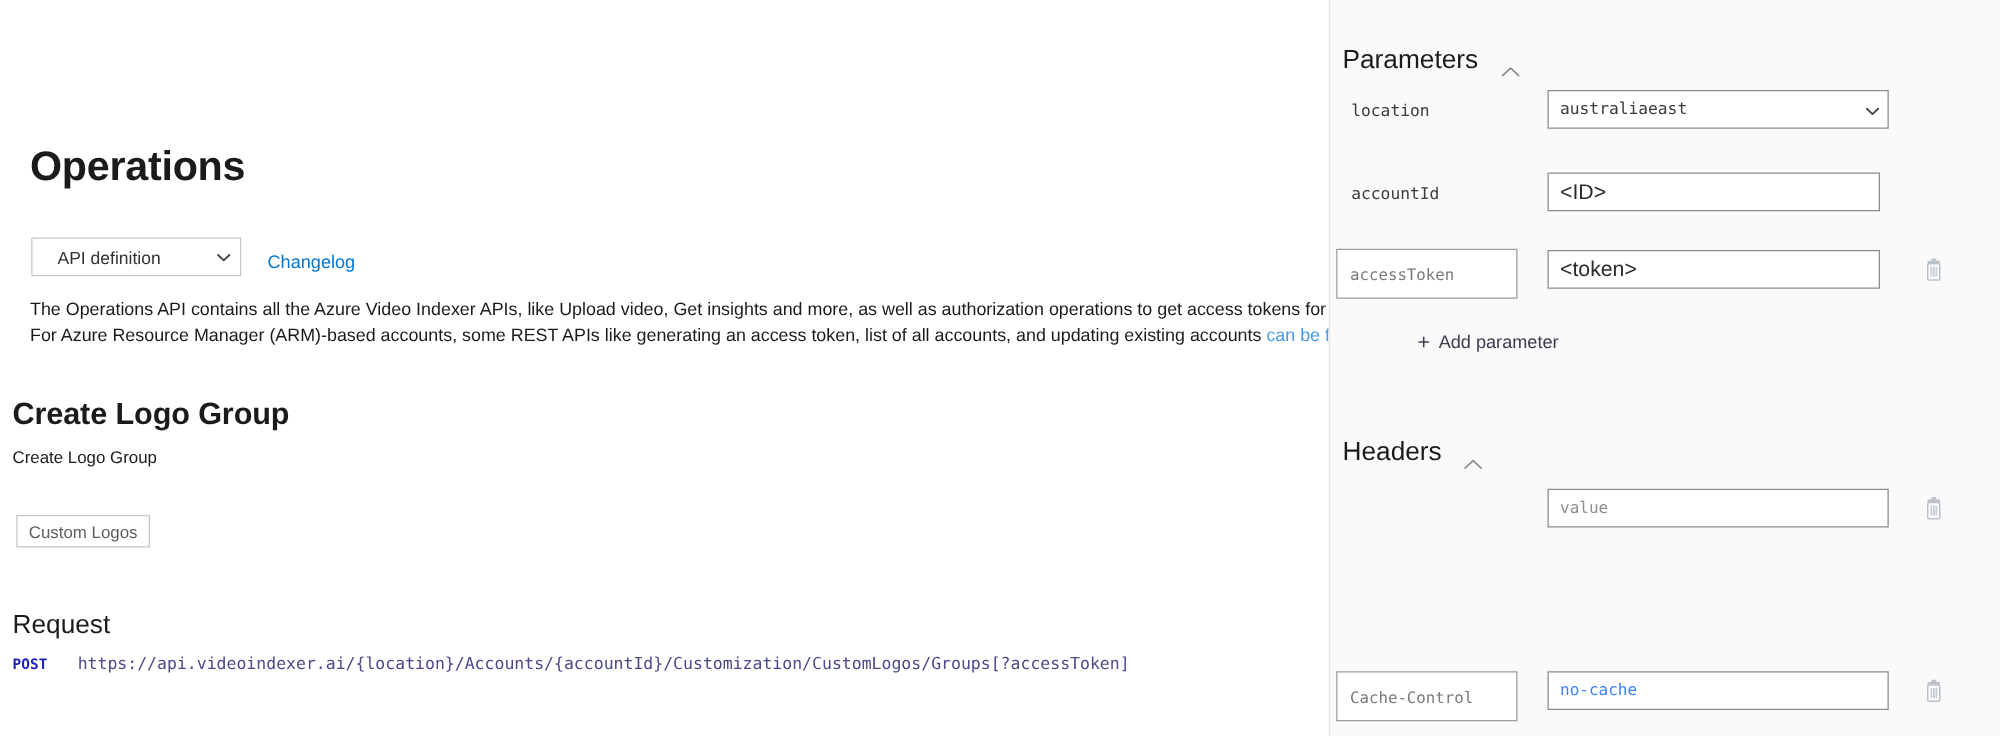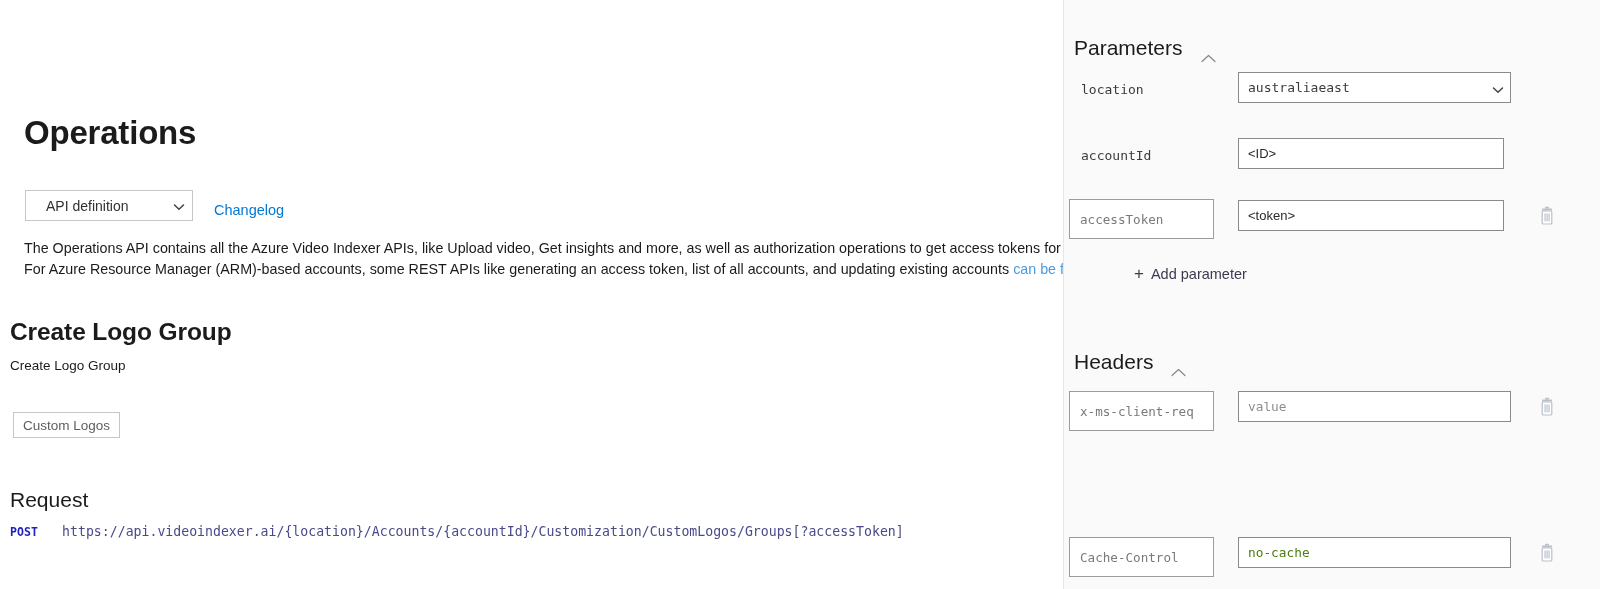--- a/index.html
+++ b/index.html
@@ -209,31 +209,31 @@
     padding: 0 10px;
     border-radius: 0;
     outline: none;
   }
 
   .value-box {
     position: absolute;
     height: 31px;
     border: 1px solid #8a8a8a;
     background: #ffffff;
-    font-size: 13px;
+    font-size: 17px;
     color: #2b2b2b;
     padding: 0 9px;
     border-radius: 0;
     outline: none;
     font-family: "Liberation Sans", sans-serif;
   }
   .value-box.mono {
     font-family: "DejaVu Sans Mono", "Liberation Mono", monospace;
     font-size: 12.8px;
-    color: #4d7c0f;
+    color: #3b82f6;
   }
   .value-box.mono::placeholder { color: #8d8d8d; }
   .value-box::placeholder { color: #7c7c7c; }
 
   .value-select {
     position: absolute;
     height: 31px;
     border: 1px solid #8a8a8a;
     background: #ffffff;
     font-family: "DejaVu Sans Mono", "Liberation Mono", monospace;
@@ -375,21 +375,20 @@
     <div class="panel-section-head" style="left:10px; top:350px;">
       <span>Headers</span>
       <span class="chevron-up">
         <svg viewBox="0 0 15 9" width="15" height="9">
             <path d="M1 7.5 L7.5 1.5 L14 7.5" stroke="currentColor" stroke-width="1.2" fill="none" stroke-linecap="round" stroke-linejoin="round"></path>
           </svg>
       </span>
     </div>
 
     <div class="row" style="top:391px;">
-      <input class="name-box" style="left: 5px; top: 0px; width: 145px;" value="x-ms-client-req">
       <input class="value-box mono" style="left: 174px; top: 0px; width: 273px;" placeholder="value">
       <button class="trash-btn" style="left:473px; top:6px;">
         <span>
           <svg viewBox="0 0 20 22" width="20" height="22">
             <rect x="5" y="2.5" width="10" height="2" rx="0.5" fill="#b9c0c7"></rect>
             <rect x="8" y="0.8" width="4" height="1.8" rx="0.5" fill="#b9c0c7"></rect>
             <rect x="5.2" y="5" width="9.6" height="13" rx="1" fill="#ffffff" stroke="#b9c0c7" stroke-width="1.2"></rect>
             <rect x="7.4" y="7.4" width="1.4" height="8" fill="#c5ccd3"></rect>
             <rect x="9.4" y="7.4" width="1.4" height="8" fill="#c5ccd3"></rect>
             <rect x="11.4" y="7.4" width="1.4" height="8" fill="#c5ccd3"></rect>

